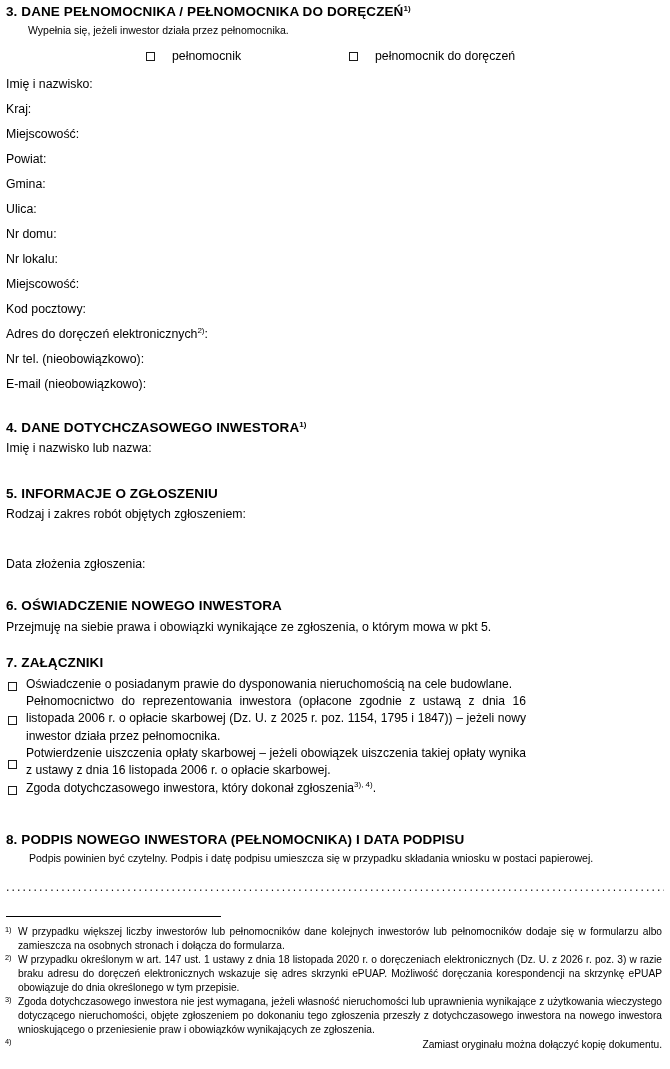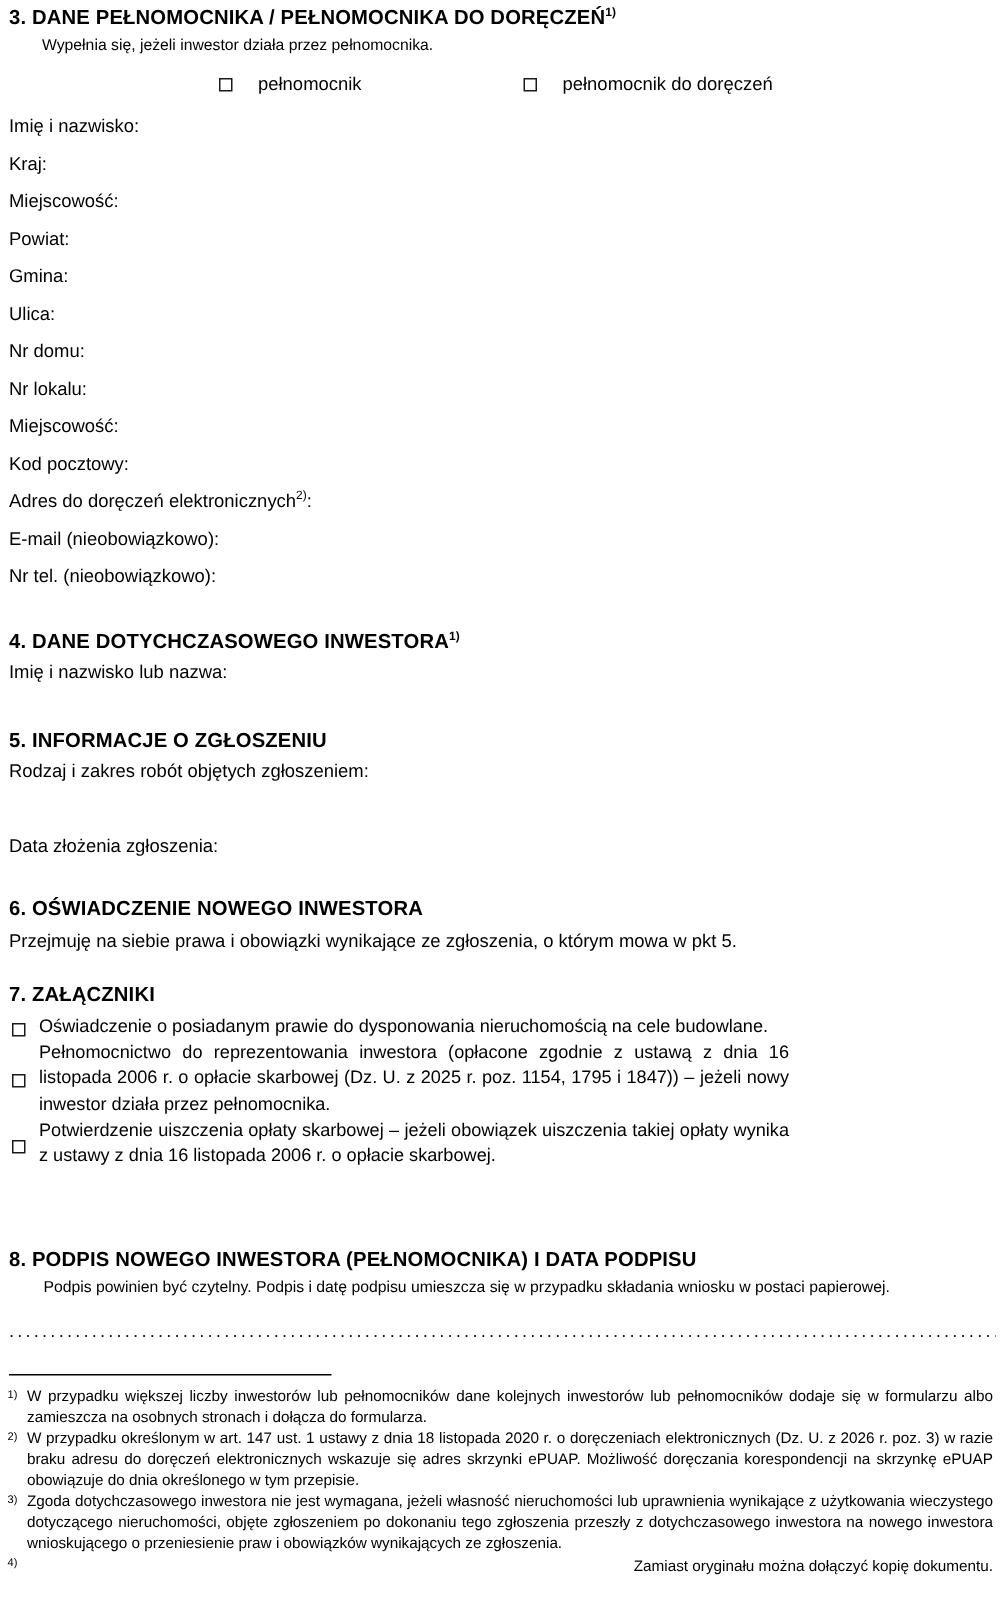--- a/index.html
+++ b/index.html
@@ -206,24 +206,24 @@
     <div class="field-row">
         <span>Miejscowość:</span>
       </div>
     <div class="field-row">
         <span>Kod pocztowy:</span>
       </div>
     <div class="field-row">
         <span><span>Adres do doręczeń elektronicznych</span><sup>2)</sup><span>:</span></span>
       </div>
     <div class="field-row">
+        <span>Nr tel. (nieobowiązkowo):</span>
+      </div>
+    <div class="field-row">
         <span>E-mail (nieobowiązkowo):</span>
-      </div>
-    <div class="field-row">
-        <span>Nr tel. (nieobowiązkowo):</span>
       </div>
   </div>
 
   <div style="position:absolute; left:0; top:420px; width:670px;">
     <div class="sec-head"><span>4. DANE DOTYCHCZASOWEGO INWESTORA</span><sup>1)</sup></div>
     <div class="plain-line" style="margin-top:5px;"><span>Imię i nazwisko lub nazwa:</span></div>
   </div>
 
   <div style="position:absolute; left:0; top:486px; width:618px;">
     <div class="sec-head">5. INFORMACJE O ZGŁOSZENIU</div>
@@ -245,20 +245,24 @@
         <span class="att-text" style="text-align:left;">Oświadczenie o posiadanym prawie do dysponowania nieruchomością na cele budowlane.</span>
       </li>
       <li class="att-item">
         <span class="cb-glyph"></span>
         <span class="att-text">Pełnomocnictwo do reprezentowania inwestora (opłacone zgodnie z ustawą z dnia 16 listopada 2006 r. o opłacie skarbowej (Dz. U. z 2025 r. poz. 1154, 1795 i 1847)) – jeżeli nowy inwestor działa przez pełnomocnika.</span>
       </li>
       <li class="att-item">
         <span class="cb-glyph"></span>
         <span class="att-text">Potwierdzenie uiszczenia opłaty skarbowej – jeżeli obowiązek uiszczenia takiej opłaty wynika z ustawy z dnia 16 listopada 2006 r. o opłacie skarbowej.</span>
       </li>
+      <li class="att-item">
+        <span class="cb-glyph"></span>
+        <span class="att-text" style="text-align:left;"><span>Zgoda dotychczasowego inwestora, który dokonał zgłoszenia</span><sup>3), 4)</sup><span>.</span></span>
+      </li>
     </ul>
   </div>
 
   <div style="position:absolute; left:0; top:832px; width:670px;">
     <div class="sec-head">8. PODPIS NOWEGO INWESTORA (PEŁNOMOCNIKA) I DATA PODPISU</div>
     <div class="sub-note" style="margin-top:4px;padding-left:29px;">Podpis powinien być czytelny. Podpis i datę podpisu umieszcza się w przypadku składania wniosku w postaci papierowej.</div>
   </div>
 
   <div style="position:absolute; left:0; top:880px; width:670px;">
     <div class="dot-line">....................................................................................................................................................</div>

